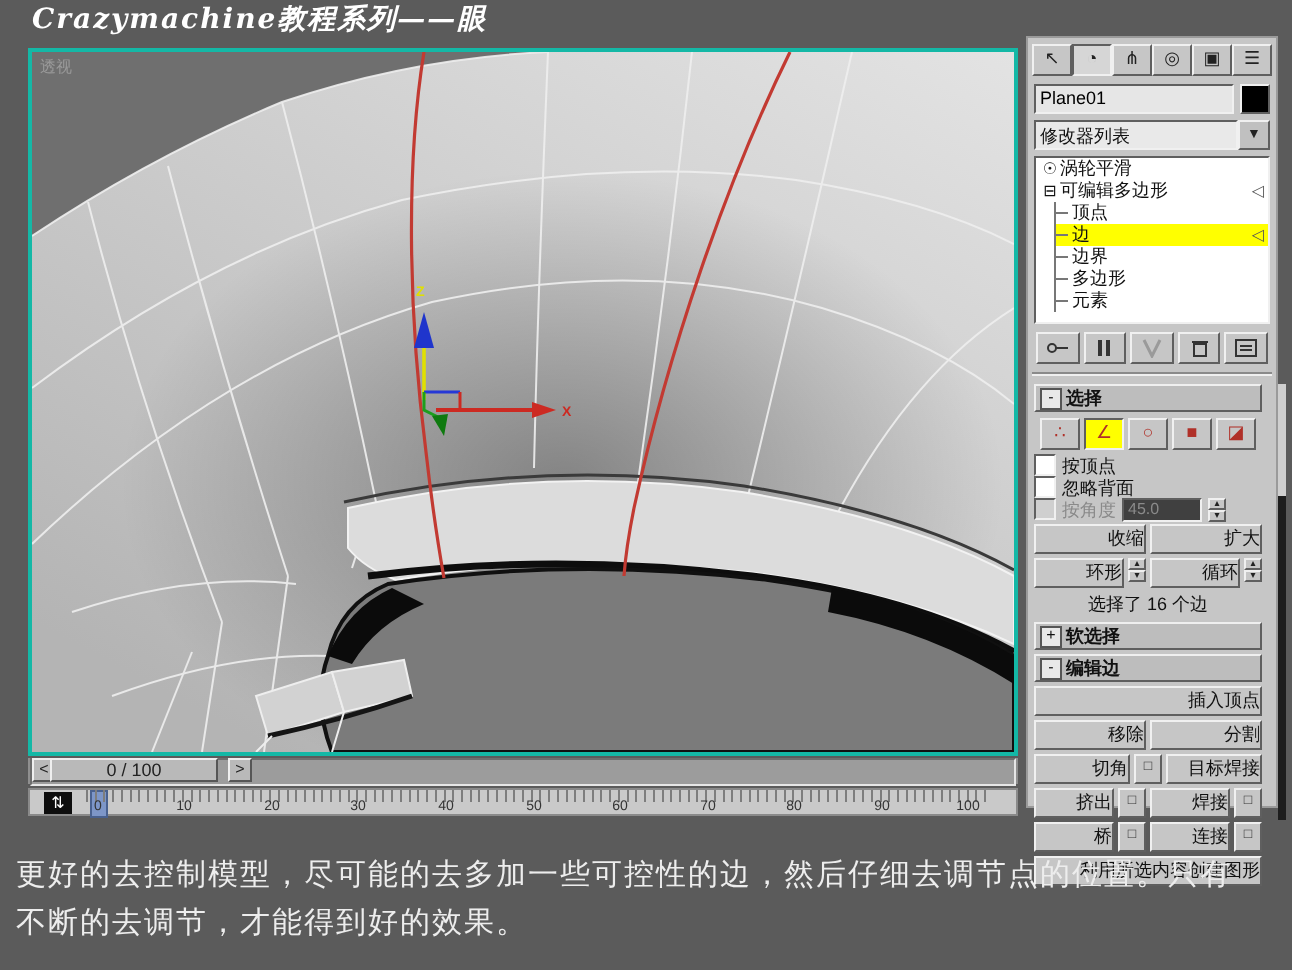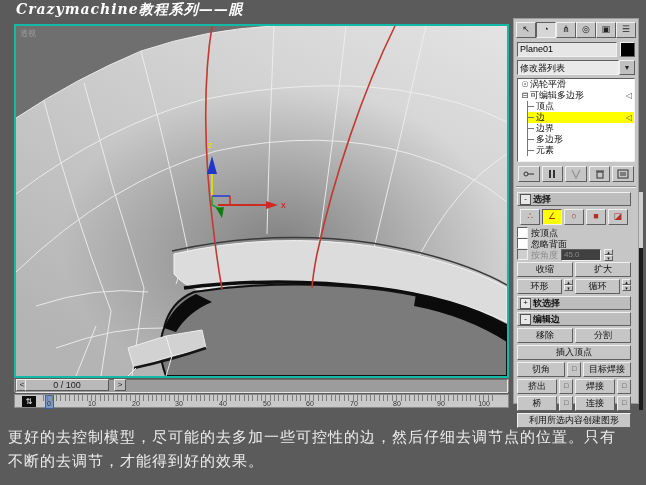--- a/index.html
+++ b/index.html
@@ -84,21 +84,21 @@
     border-color:#5f5f5f #f0f0f0 #f0f0f0 #5f5f5f;cursor:pointer}
   .check-row.disabled{color:#8a8a8a}
   .check-row.disabled .checkbox{background:#cfcfcf}
   .angle-field{width:34px;height:10px;background:#404040;border:1px solid;
     border-color:#5f5f5f #f0f0f0 #f0f0f0 #5f5f5f;font-size:8px;line-height:10px;padding:0 2px;color:#8a8a8a}
   .spinner{width:9px;height:12px;display:flex;flex-direction:column;cursor:pointer}
   .spinner span{flex:1;background:#c6c6c6;border:1px solid;border-color:#f0f0f0 #5f5f5f #5f5f5f #f0f0f0;
     font-size:5px;line-height:4px;text-align:center;color:#222}
   .btn-row{display:flex;gap:2px;margin-top:2px}
   .pbtn{flex:1;height:13px;background:#c6c6c6;border:1px solid;
-    border-color:#f0f0f0 #5f5f5f #5f5f5f #f0f0f0;font-size:9px;line-height:12px;text-align:center;
+    border-color:#f0f0f0 #5f5f5f #5f5f5f #f0f0f0;font-size:9px;line-height:12px;text-align:right;
     color:#111;cursor:pointer;white-space:nowrap;overflow:hidden}
   .sq{flex:0 0 12px;height:13px;background:#c6c6c6;border:1px solid;
     border-color:#f0f0f0 #5f5f5f #5f5f5f #f0f0f0;font-size:7px;line-height:12px;text-align:center;
     color:#333;cursor:pointer}
   .status-txt{text-align:center;font-size:9px;margin-top:2px;color:#111}
   .scrollbar{position:absolute;right:-5px;top:0;width:4px;height:218px;background:#1d1d1d}
   .scroll-thumb{position:absolute;left:0;top:0;width:4px;height:56px;background:#cfcfcf;cursor:pointer}
 
   
   .caption{left:8px;color:#ededed;font-family:Liberation Serif, serif;font-size:15px;letter-spacing:1px;white-space:nowrap}
@@ -333,38 +333,39 @@
       <span class="spinner">
         <span>▴</span>
         <span>▾</span>
       </span>
       <div class="pbtn">循环</div>
       <span class="spinner">
         <span>▴</span>
         <span>▾</span>
       </span>
     </div>
+    <div class="status-txt">选择了 16 个边</div>
 
     <div class="rollout-hdr">
       <span class="box">+</span>
       <span class="hdr-label">软选择</span>
     </div>
 
     <div class="rollout-hdr">
       <span class="box">-</span>
       <span class="hdr-label">编辑边</span>
     </div>
     <div class="btn-row">
+      <div class="pbtn">插入顶点</div>
+    </div>
+    <div class="btn-row">
       <div class="pbtn">移除</div>
       <div class="pbtn">分割</div>
     </div>
     <div class="btn-row">
-      <div class="pbtn">插入顶点</div>
-    </div>
-    <div class="btn-row">
       <div class="pbtn">切角</div>
       <div class="sq">□</div>
       <div class="pbtn">目标焊接</div>
     </div>
     <div class="btn-row">
       <div class="pbtn">挤出</div>
       <div class="sq">□</div>
       <div class="pbtn">焊接</div>
       <div class="sq">□</div>
     </div>

